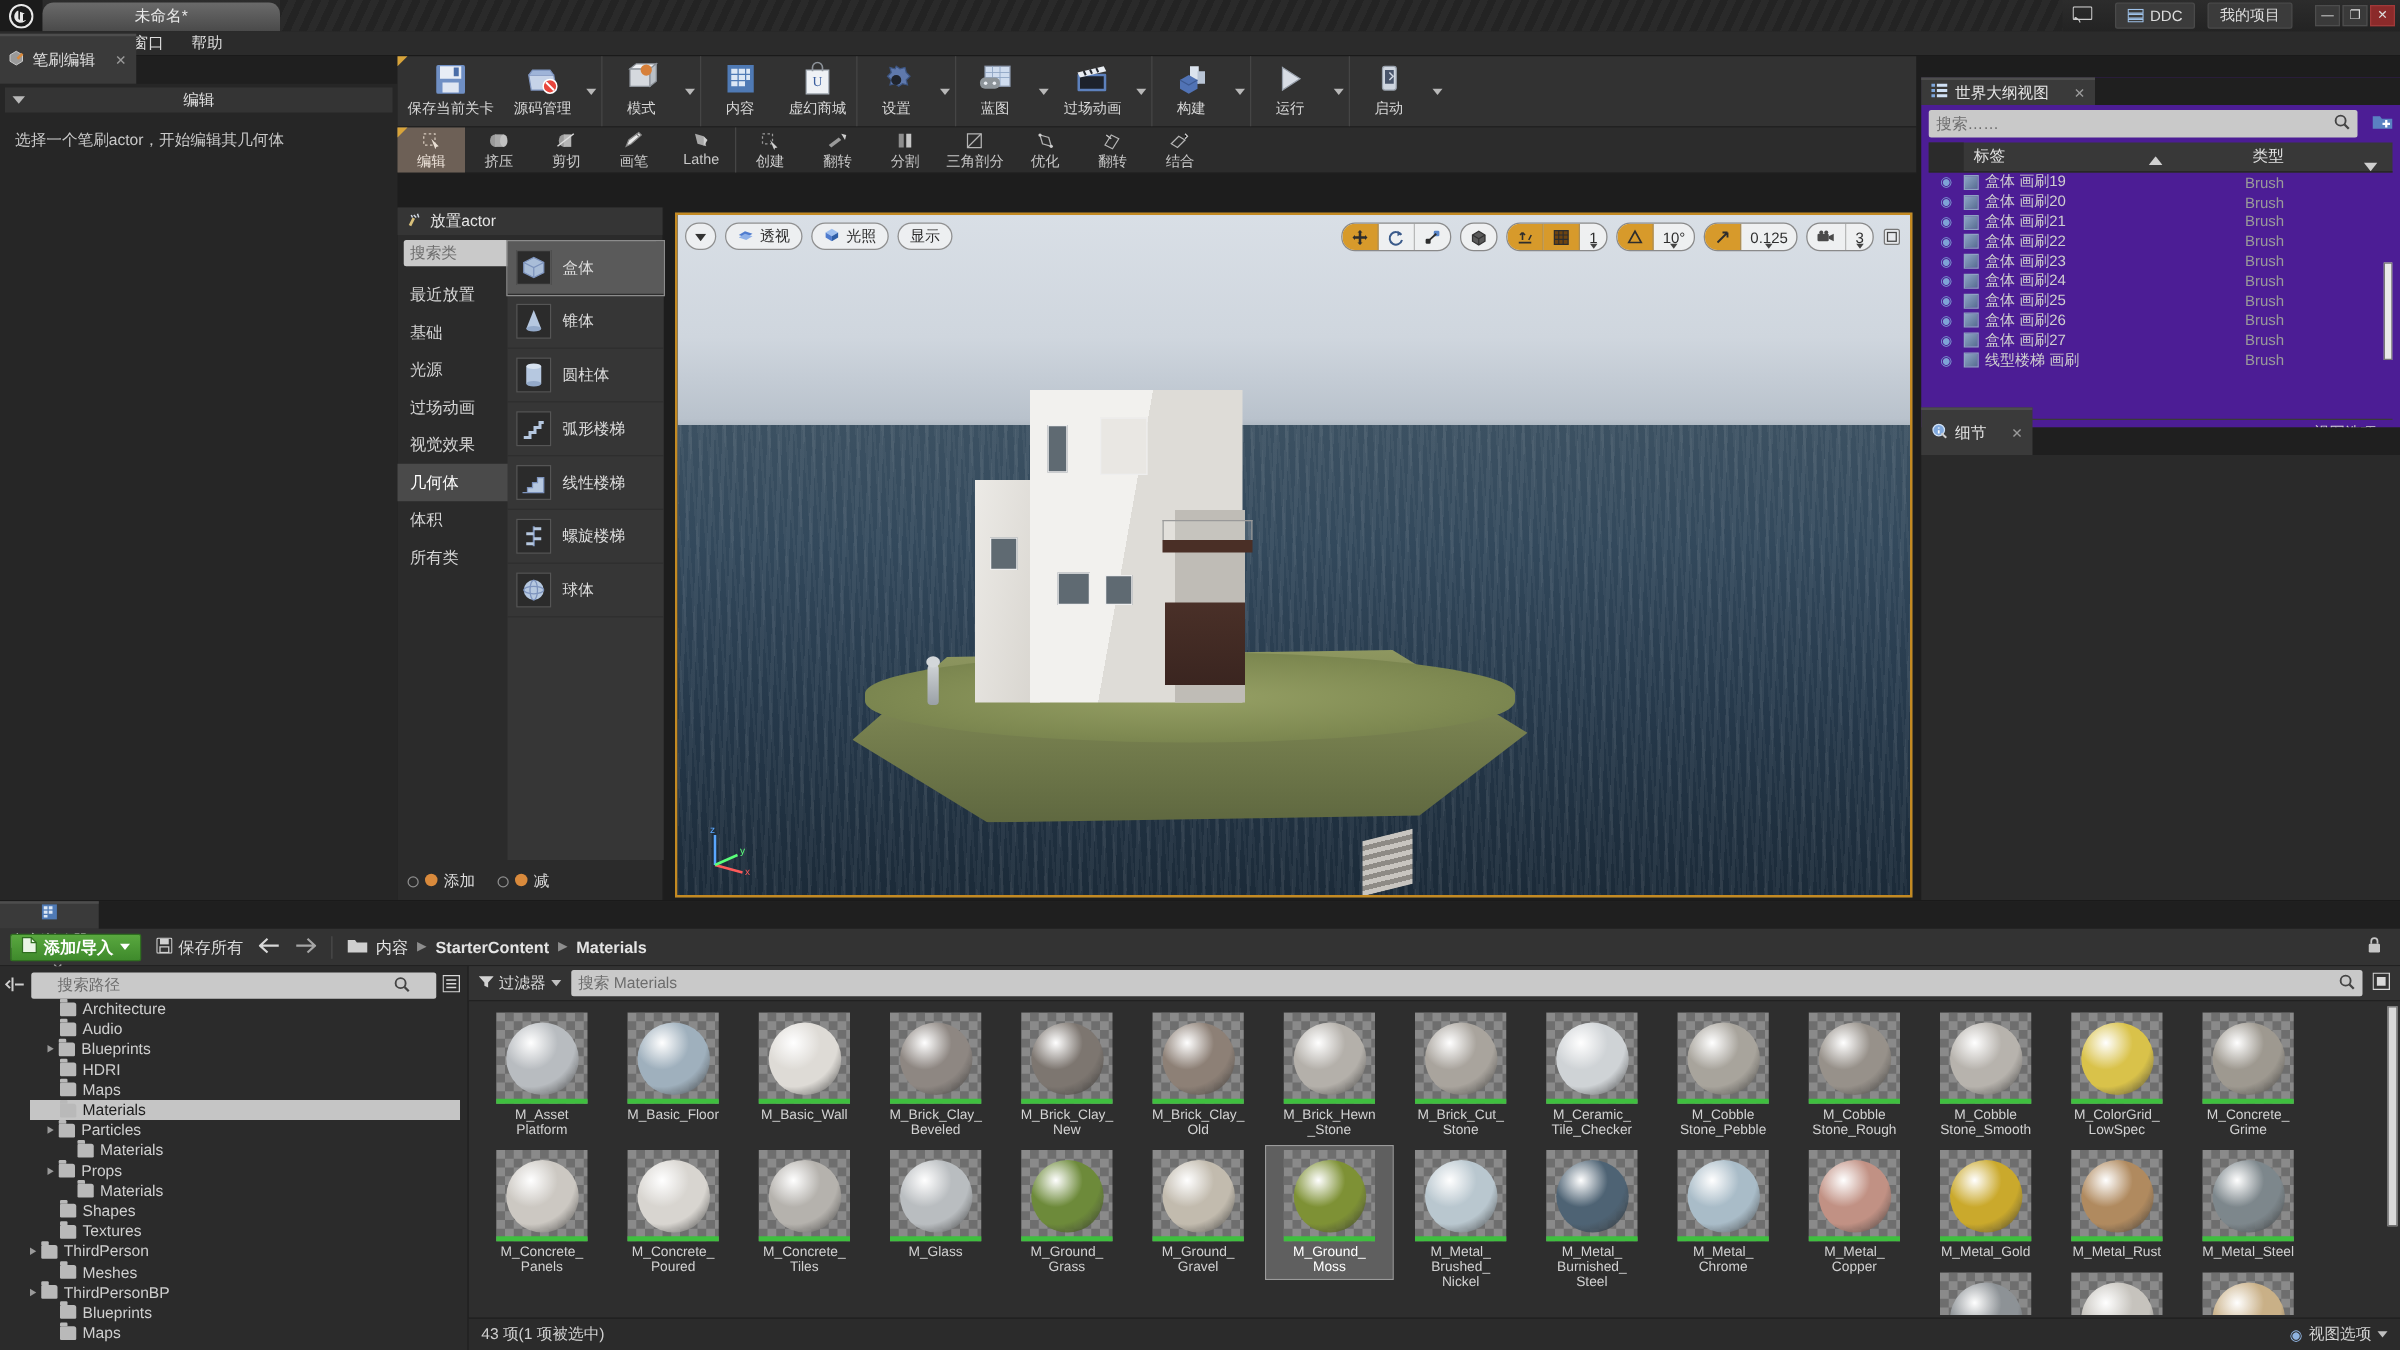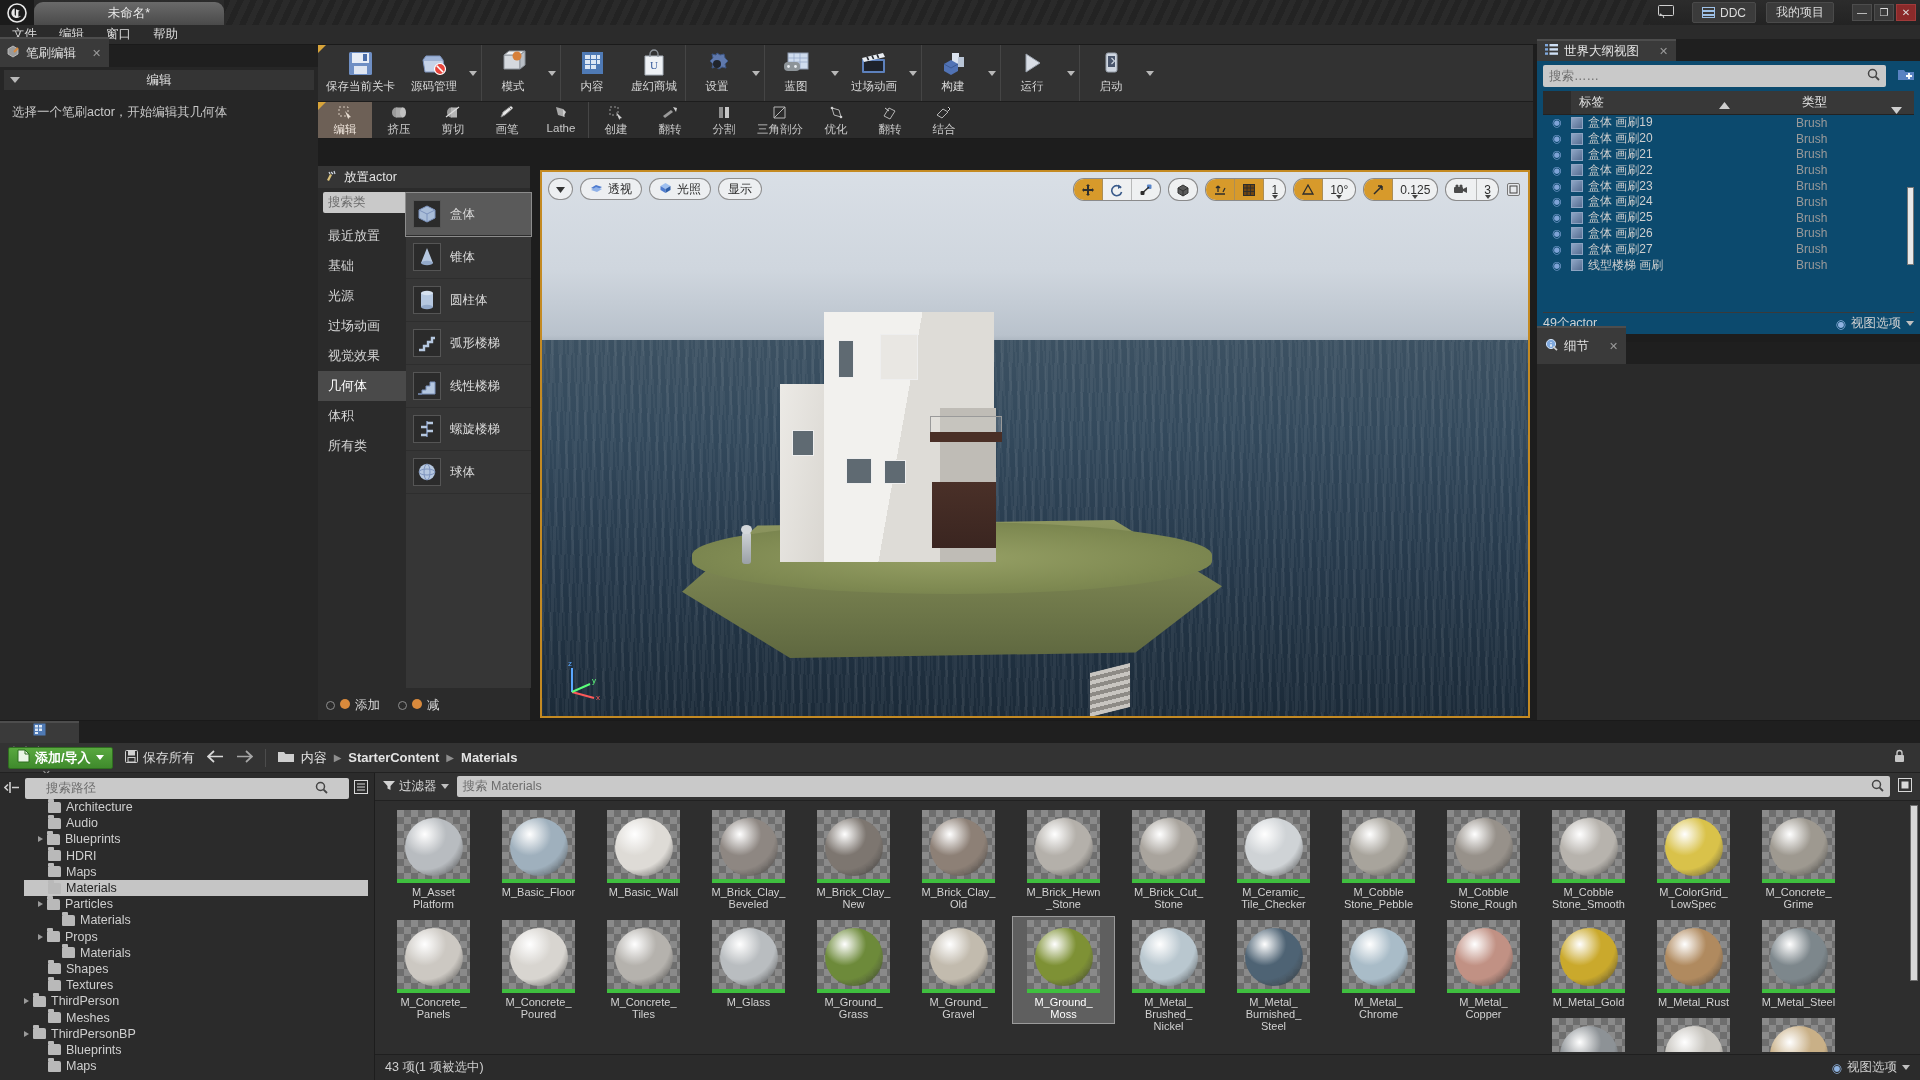--- a/index.html
+++ b/index.html
@@ -33,21 +33,21 @@
 
   
   .menubar { position:absolute; left:0; top:25px; width:1920px; height:20px;
     background:#2b2b2b; display:flex; align-items:center; padding-left:2px; gap:2px;
     border-bottom:1px solid #1a1a1a; }
   .menuitem { padding:2px 10px; font-size:12.5px; color:#dcdcdc; }
 
   
   .leftpanel { position:absolute; left:0; top:45px; width:318px; height:675px; background:#262626; }
   .tabstrip { height:22px; background:#1f1f1f; display:flex; align-items:flex-end; }
-  .ptab { height:30px; background:#3a3a3a; display:flex; align-items:center; gap:6px;
+  .ptab { height:40px; background:#3a3a3a; display:flex; align-items:center; gap:6px;
     padding:0 8px 0 7px; font-size:12.5px; color:#e0e0e0; border-top:2px solid #4d4d4d;}
   .ptab .x { color:#9a9a9a; font-size:11px; margin-left:10px; }
   .hdrbar { margin:3px 4px 0 4px; height:20px; background:#343434; display:flex;
     align-items:center; justify-content:center; position:relative; font-size:12.5px; color:#e2e2e2; }
   .hdrbar .tri { position:absolute; left:6px; width:0;height:0;
     border-left:5px solid transparent;border-right:5px solid transparent;border-top:6px solid #b9b9b9;}
   .hint { padding:14px 12px; font-size:12.5px; color:#c9c9c9; }
 
   
   .toolbar { position:absolute; left:318px; top:45px; width:1215px; height:57px;
@@ -141,21 +141,21 @@
   .vseg > div { display:flex; align-items:center; justify-content:center; padding:0 7px;
     font-size:12px; color:#2f2f2f; border-right:1px solid rgba(130,130,130,0.5); }
   .vseg > div:last-child { border-right:none; }
   .vseg .on { background:#d79a2b; }
   .vmini { position:relative; }
   .vmini:after { content:""; position:absolute; left:50%; bottom:1px; margin-left:-3px;
     width:0;height:0;border-left:3px solid transparent;border-right:3px solid transparent;
     border-top:4px solid #444; }
 
   
-  .outliner { position:absolute; left:1537px; top:39px; width:383px; height:295px; background:#0c4a6e; }
+  .outliner { position:absolute; left:1537px; top:62px; width:383px; height:295px; background:#4c1d95; }
   .owl-head { height:22px; background:#1f1f1f; display:flex; align-items:flex-end; }
   .owl-tab { height:22px; background:#3a3a3a; border-top:2px solid #4d4d4d;
     display:flex; align-items:center; gap:6px; padding:0 8px; font-size:12.5px; color:#e3e3e3; }
   .owl-search { margin:4px 6px 2px 6px; height:22px; background:#c9c9c9; border-radius:2px;
     display:flex; align-items:center; padding:0 6px; color:#6e6e6e; font-size:12.5px;
     justify-content:space-between; }
   .owl-cols { margin:2px 6px 0 6px; height:24px; background:#383838; display:flex;
     align-items:center; border-bottom:1px solid #222; }
   .owl-cols .c1 { width:28px; height:100%; background:#2b2b2b; }
   .owl-cols .c2 { flex:1; padding-left:8px; font-size:12.5px; color:#e2e2e2; position:relative;}

